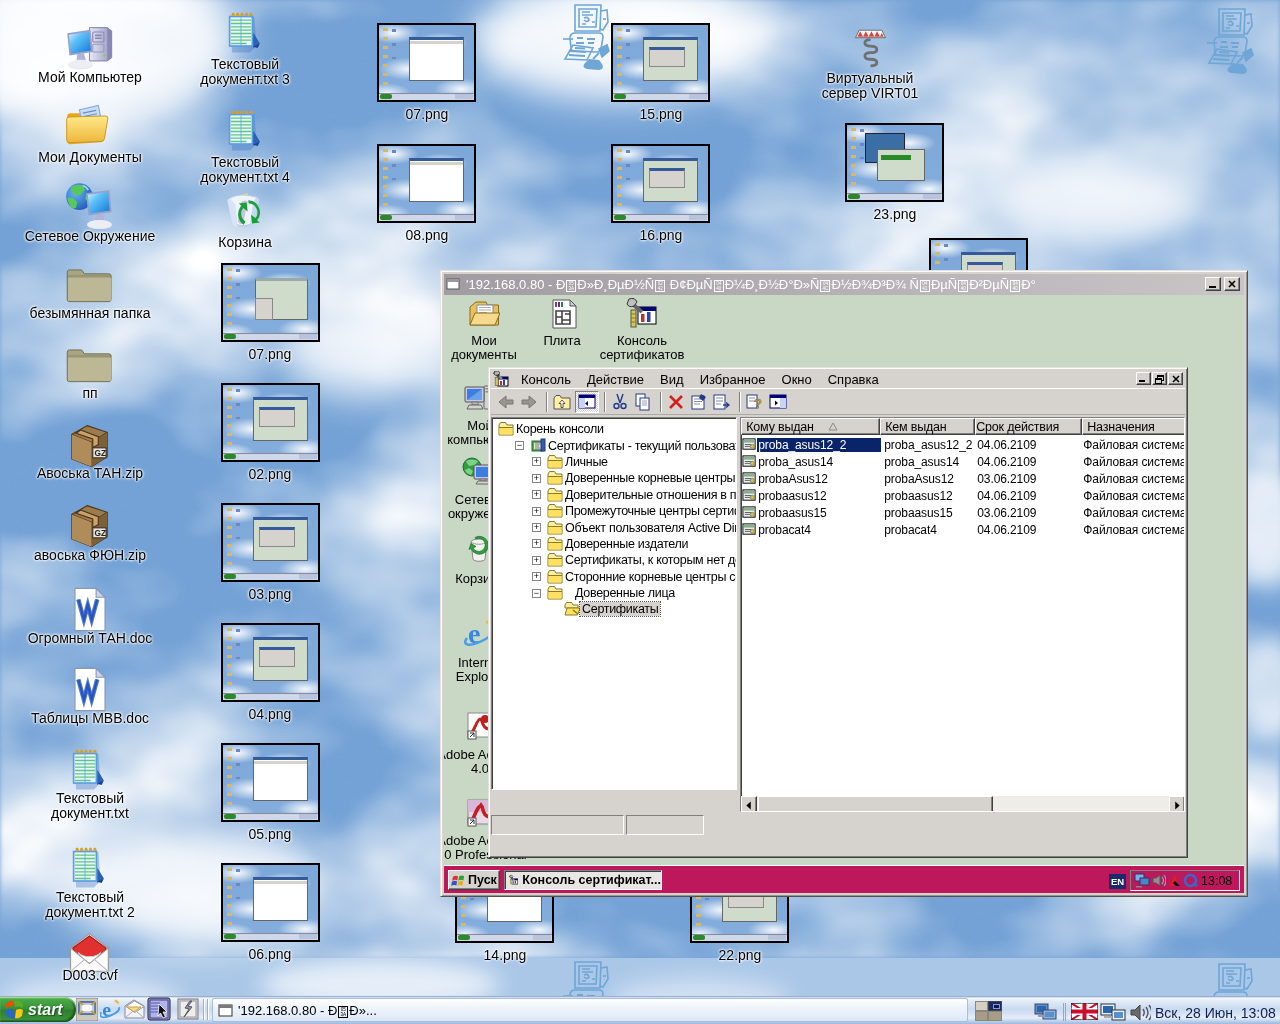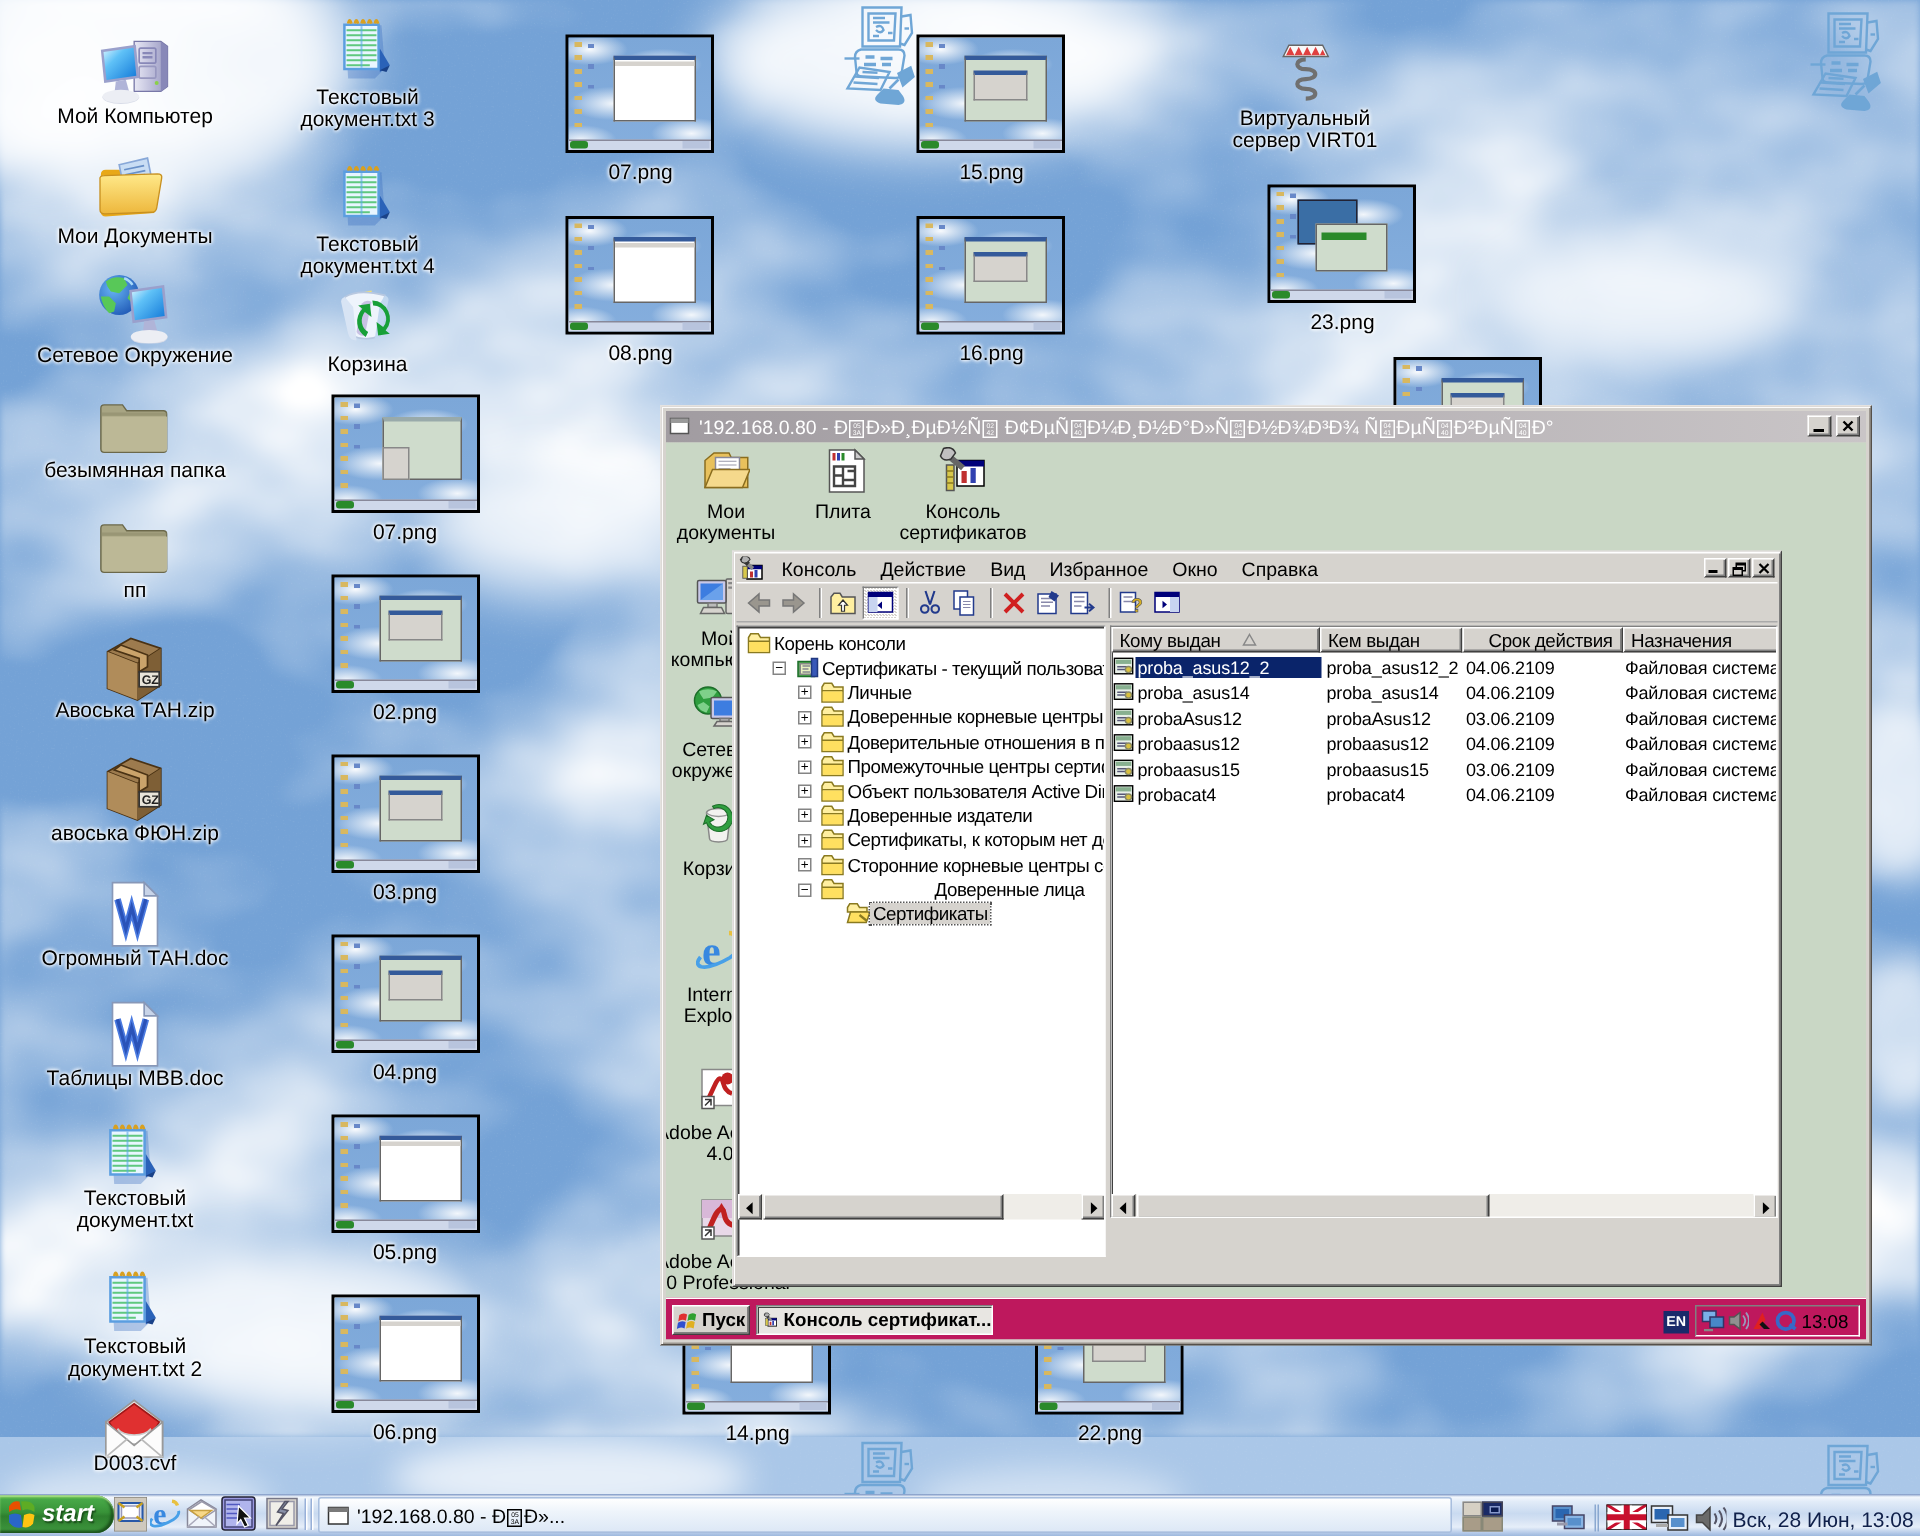--- a/index.html
+++ b/index.html
@@ -719,21 +719,21 @@
             <text x="9" y="16" font-size="13" font-weight="bold" fill="#d8b020" stroke="#555" stroke-width=".4">?</text>
           </svg>
           <svg class="tbi" viewBox="0 0 20 20">
             <rect x="2" y="3" width="16" height="13" fill="#fff" stroke="#00007a"></rect>
             <rect x="2" y="3" width="16" height="3" fill="#00007a"></rect>
             <rect x="12" y="6" width="6" height="10" fill="#c8d4f0"></rect>
             <path d="M7 8.5 l3 2.5 -3 2.5 z" fill="#00007a"></path>
           </svg>
         </div>
 <div style="display:flex;height:395px;margin-top:2px">
- <div style="width:247px;height:421px;background:#fff;border:1px solid;border-color:#808080 #fff #fff #808080;box-shadow:inset 1px 1px 0 #404040;position:relative;overflow:hidden" id="tree">
+ <div style="width:247px;height:373px;background:#fff;border:1px solid;border-color:#808080 #fff #fff #808080;box-shadow:inset 1px 1px 0 #404040;position:relative;overflow:hidden" id="tree">
             <div style="position:absolute;left:2px;top:3px;width:400px">
               <div style="height:16.4px;display:flex;align-items:center;padding-left:4px;white-space:nowrap">
                 <svg width="16" height="16" viewBox="0 0 16 16" style="flex:none">
                   <use href="#w-fold16"></use>
                 </svg>
                 <span style="font-size:12.5px;letter-spacing:-0.3px;padding:0 2px;">Корень консоли</span>
               </div>
               <div style="height:16.4px;display:flex;align-items:center;padding-left:21px;white-space:nowrap">
                 <span style="display:inline-block;width:9px;height:9px;border:1px solid #848484;background:#fff;font-size:9px;line-height:7px;text-align:center;margin-right:6px;color:#000">−</span>
                 <svg width="16" height="16" viewBox="0 0 16 16" style="flex:none">
@@ -795,21 +795,21 @@
                 <svg width="16" height="16" viewBox="0 0 16 16" style="flex:none">
                   <use href="#w-fold16"></use>
                 </svg>
                 <span style="font-size:12.5px;letter-spacing:-0.3px;padding:0 2px;">Сторонние корневые центры серти</span>
               </div>
               <div style="height:16.4px;display:flex;align-items:center;padding-left:38px;white-space:nowrap">
                 <span style="display:inline-block;width:9px;height:9px;border:1px solid #848484;background:#fff;font-size:9px;line-height:7px;text-align:center;margin-right:6px;color:#000">−</span>
                 <svg width="16" height="16" viewBox="0 0 16 16" style="flex:none">
                   <use href="#w-fold16"></use>
                 </svg>
-                <span style="font-size:12.5px;letter-spacing:-0.3px;padding:0 12px;margin-left:48px;">Доверенные лица</span>
+                <span style="font-size:12.5px;letter-spacing:-0.3px;padding:0 12px;">Доверенные лица</span>
               </div>
               <div style="height:16.4px;display:flex;align-items:center;padding-left:55px;white-space:nowrap">
                 <span style="display:inline-block;width:15px"></span>
                 <svg width="16" height="16" viewBox="0 0 16 16" style="flex:none">
                   <use href="#w-foldop16"></use>
                 </svg>
                 <span style="font-size:12.5px;letter-spacing:-0.3px;padding:0 2px;background:#d6d3ce;outline:1px dotted #555;">Сертификаты</span>
               </div>
             </div>
             <div style="position:absolute;left:0px;top:378px;width:245px;height:17px;background:#efede8">
@@ -822,21 +822,21 @@
                 </svg></div>
             </div>
           </div>
  <div style="width:3px"></div>
  <div style="width:446px;height:395px;background:#fff;border:1px solid;border-color:#808080 #fff #fff #808080;box-shadow:inset 1px 1px 0 #404040;position:relative;overflow:hidden" id="list">
             <div style="position:absolute;left:0;top:0;display:flex">
               <div class="btn" style="width:139px;height:17px;font-size:12.5px;letter-spacing:-0.2px;display:flex;align-items:center;padding-left:4px;white-space:nowrap;overflow:hidden">Кому выдан<svg width="10" height="9" viewBox="0 0 10 9" style="margin-left:14px">
                   <path d="M5 1 l4 7 h-8 z" fill="none" stroke="#888"></path>
                 </svg></div>
               <div class="btn" style="width:95px;height:17px;font-size:12.5px;letter-spacing:-0.2px;display:flex;align-items:center;padding-left:4px;white-space:nowrap;overflow:hidden">Кем выдан</div>
-              <div class="btn" style="width:107px;height:17px;font-size:12.5px;letter-spacing:-0.2px;display:flex;align-items:center;padding-left:16px;white-space:nowrap;overflow:hidden">Срок действия</div>
+              <div class="btn" style="width:107px;height:17px;font-size:12.5px;letter-spacing:-0.2px;display:flex;align-items:center;padding-left:0;white-space:nowrap;overflow:hidden">Срок действия</div>
               <div class="btn" style="width:105px;height:17px;font-size:12.5px;letter-spacing:-0.2px;display:flex;align-items:center;padding-left:4px;white-space:nowrap;overflow:hidden">Назначения</div>
             </div>
             <div style="position:absolute;left:0;top:18px;width:446px;height:17px;display:flex;align-items:center;font-size:12px;letter-spacing:-0.1px">
 <svg width="15" height="15" viewBox="0 0 16 16" style="margin-left:1px;flex:none">
                 <use href="#w-cert16"></use>
               </svg>
 <span style="background:#0a246a;color:#fff;width:124px;padding-left:1px;white-space:nowrap;overflow:hidden">proba_asus12_2</span>
 <span style="width:95px;white-space:nowrap;padding-left:3px">proba_asus12_2</span>
 <span style="width:103px;padding-left:1px">04.06.2109</span>
 <span style="white-space:nowrap;padding-left:4px">Файловая система</span>

